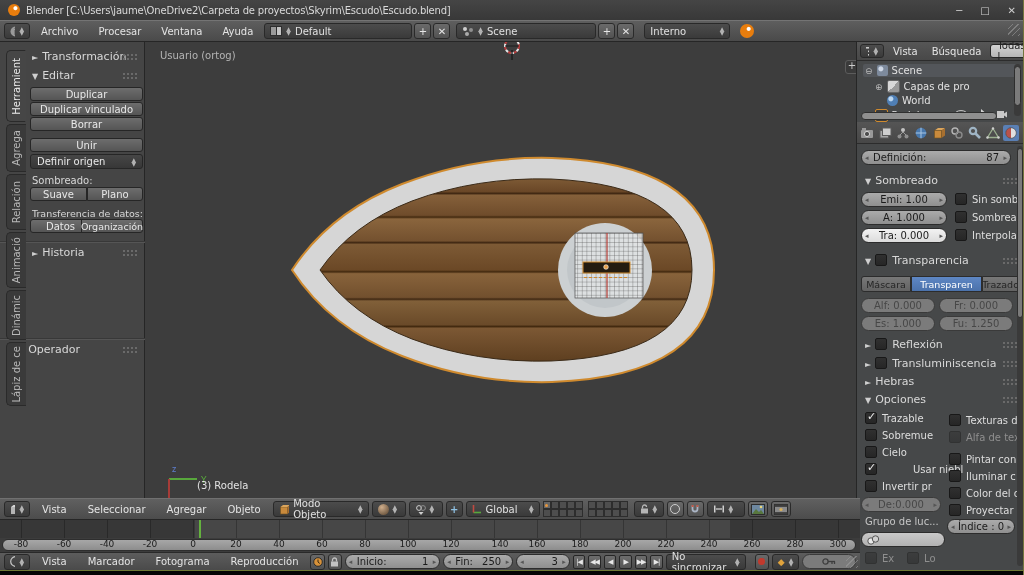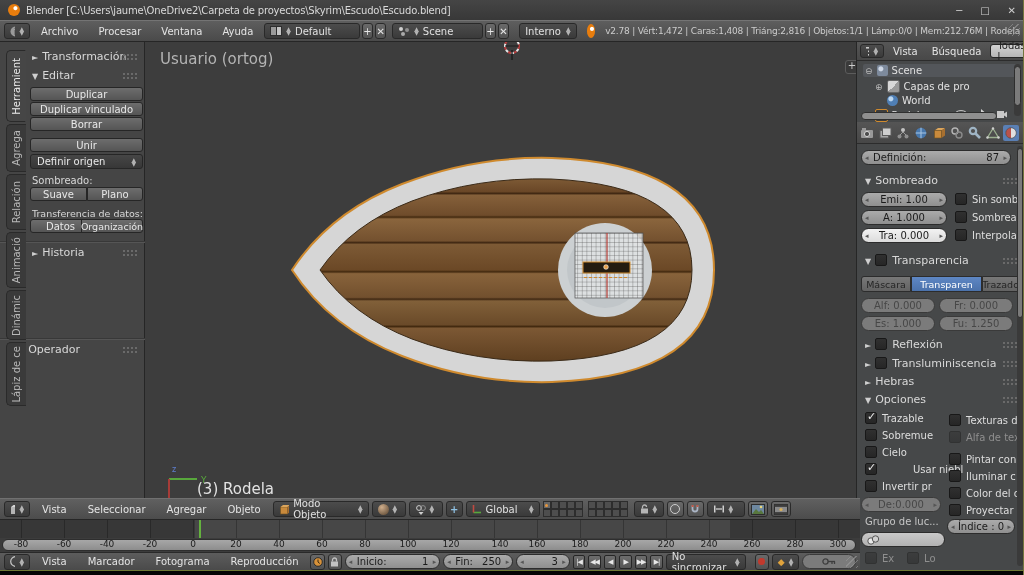--- a/index.html
+++ b/index.html
@@ -49,21 +49,21 @@
   
   .shelf{left:0;top:42px;width:145px;height:456px;background:#454545;border-right:1px solid #262626;box-sizing:border-box;}
   .shelf-edge{left:0;top:42px;width:6px;height:456px;background:#323232;}
   .vtab{position:absolute;left:6px;width:20px;background:#3a3a3a;border:1px solid #2a2a2a;border-right:none;
         border-radius:5px 0 0 5px;color:#b9b9b9;display:flex;align-items:center;justify-content:center;box-sizing:border-box;}
   .vtab span{writing-mode:vertical-rl;transform:rotate(180deg);font-size:10px;white-space:nowrap;}
   .vtab.active{background:#464646;color:#ebebeb;border-right:1px solid #464646;}
   .sep{position:absolute;left:0;width:145px;height:1px;background:#383838;border-bottom:1px solid #555;}
   
   .viewport{left:145px;top:42px;width:711px;height:456px;background:#3d3d3d;overflow:hidden;}
-  .vplabel{position:absolute;color:#b4b4b4;font-size:15px;}
+  .vplabel{position:absolute;color:#b4b4b4;font-size:10px;}
   
   .rpanel{left:856px;top:42px;width:168px;height:528px;background:#464849;border-left:1px solid #262626;box-sizing:border-box;}
   .outliner-hd{position:absolute;left:0;top:0;width:168px;height:19px;background:linear-gradient(#565656,#484848);
                border-bottom:1px solid #2c2c2c;display:flex;align-items:center;gap:4px;padding:0 3px;box-sizing:border-box;}
   .orow{position:absolute;display:flex;align-items:center;gap:4px;font-size:10px;color:#e0e0e0;white-space:nowrap;}
   .oicon{width:11px;height:11px;border-radius:2px;flex:none;}
   .scroll-v{position:absolute;background:#3a3a3a;border-radius:4px;}
   .thumb-v{position:absolute;background:#7b7b7b;border:1px solid #2e2e2e;border-radius:4px;box-sizing:border-box;}
   .props-hd{position:absolute;left:0;top:80px;width:168px;height:22px;background:linear-gradient(#555,#474747);
             border-bottom:1px solid #2c2c2c;display:flex;align-items:center;gap:2px;padding:0 2px;box-sizing:border-box;overflow:hidden;}
@@ -147,21 +147,20 @@
       <span class="ud"></span>
         <span>Scene</span>
     </span>
     <span class="sqbtn">+</span>
     <span class="sqbtn">✕</span>
     <span class="dd" style="width:86px;margin-left:8px;justify-content:space-between;">
       <span>Interno</span>
         <span class="ud"></span>
     </span>
     <div class="blogo" style="width:14px;height:14px;margin-left:8px;"></div>
-    <span class="stats">v2.78 | Vért:1,472 | Caras:1,408 | Triáng:2,816 | Objetos:1/1 | Lámp:0/0 | Mem:212.76M | Rodela</span>
   </div>
 
   <div class="abs shelf-edge"></div>
   <div class="abs shelf">
     <div class="phead" style="left:32px;top:8px;"><span class="tri">►</span><span>Transformación</span></div>
     <div class="grip" style="top:11px;"></div>
     <div class="phead" style="left:32px;top:27px;"><span class="tri">▼</span><span>Editar</span></div>
     <div class="grip" style="top:30px;"></div>
     <div class="btn abs" style="left:30px;top:45px;width:113px;height:14px;">Duplicar</div>
     <div class="btn abs" style="left:30px;top:60px;width:113px;height:14px;">Duplicar vinculado</div>

